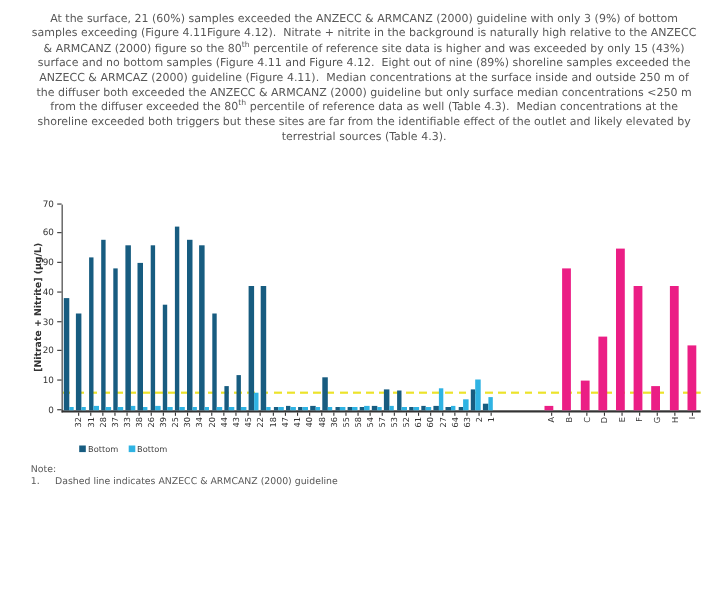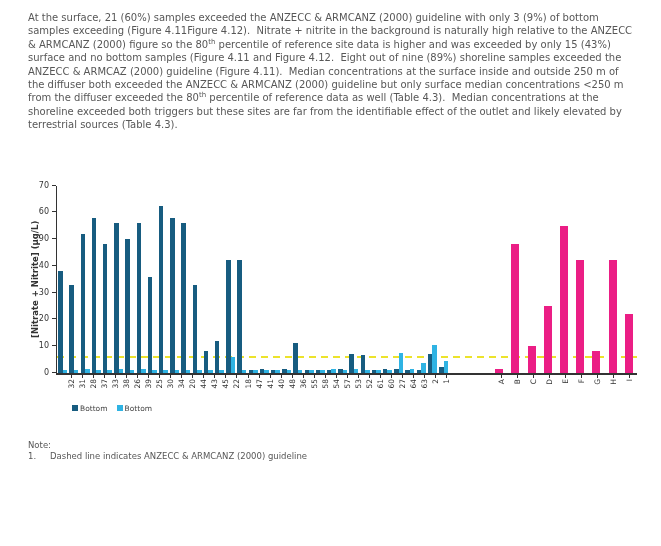--- a/index.html
+++ b/index.html
@@ -3,21 +3,21 @@
 <meta charset="utf-8">
 <style>
   html,body{margin:0;padding:0;background:#ffffff;}
   body{width:661px;height:546px;overflow:hidden;font-family:"DejaVu Sans","Liberation Sans",sans-serif;}
   .page{padding:4px 24px 0 28px;position:relative;}
 
   .doc-title{margin:2px 0 0 0;font-size:12px;font-weight:bold;font-style:italic;color:#3d3d3d;}
   .doc-title sub{font-size:8px;}
   .doc-title sup{font-size:8px;}
 
-  .body-text{margin:7px 0 0 0;width:606px;font-size:10px;line-height:13.4px;color:#575757;white-space:pre-wrap;}
+  .body-text{margin:7px 0 0 0;width:606px;font-size:10px;line-height:13.4px;color:#575757;white-space:pre-wrap;text-align:center;}
   .body-text sup{font-size:7px;line-height:0;vertical-align:super;}
 
   .chart{margin-top:54px;position:relative;}
   .chart-row{display:flex;}
   .ylabel{writing-mode:vertical-rl;transform:rotate(180deg);height:187px;width:14px;display:flex;align-items:center;justify-content:center;font-size:8.5px;font-weight:bold;color:#333;}
   .yaxis{width:24px;position:relative;height:187px;}
   .ytick-label{position:absolute;right:7px;font-size:8px;color:#333;}
   .ytick-mark{position:absolute;right:0;width:4px;height:1px;background:#333;}
 
   .plot-strip{position:relative;height:187px;display:flex;border-left:1.5px solid #333;border-bottom:2px solid #333;}
@@ -37,21 +37,21 @@
   .xtick{width:1px;height:3px;background:#333;}
   .xl span{writing-mode:vertical-rl;transform:rotate(180deg);font-size:7.5px;color:#333;margin-top:1px;}
 
   .titles-row{position:relative;display:flex;margin-left:38px;margin-top:2px;height:15px;}
   .ocean-title{width:392px;text-align:center;font-size:8.5px;font-weight:bold;color:#1a1a1a;}
   .shore-title{width:146px;text-align:center;font-size:8.5px;font-weight:bold;color:#1a1a1a;white-space:nowrap;}
   .legend{position:absolute;left:6px;top:1px;display:flex;gap:9px;font-size:7.5px;color:#444;}
   .legend-item{display:flex;align-items:center;gap:2px;}
   .swatch{width:6px;height:6px;display:inline-block;}
 
-  .note{margin-top:22px;font-size:8.5px;color:#575757;line-height:11.5px;}
+  .note{margin-top:4px;font-size:8.5px;color:#575757;line-height:11.5px;}
   .note-item{display:flex;}
   .note-num{width:22px;}
   .fig-caption{margin:4px 0 0 0;font-size:11.5px;font-weight:bold;color:#1374bb;}
   .cap-text{margin-left:10px;}
 </style>
 </head>
 <body>
 
 <div class="page">
 

